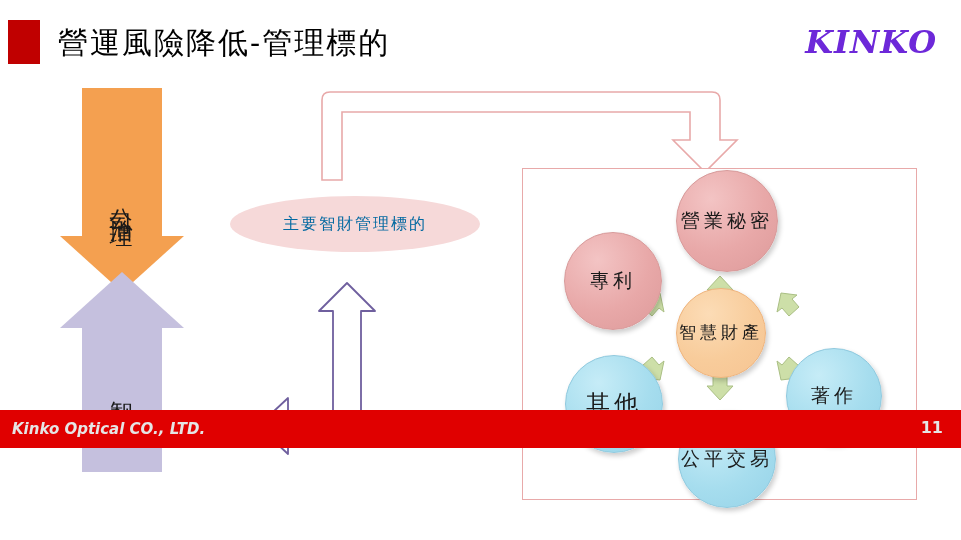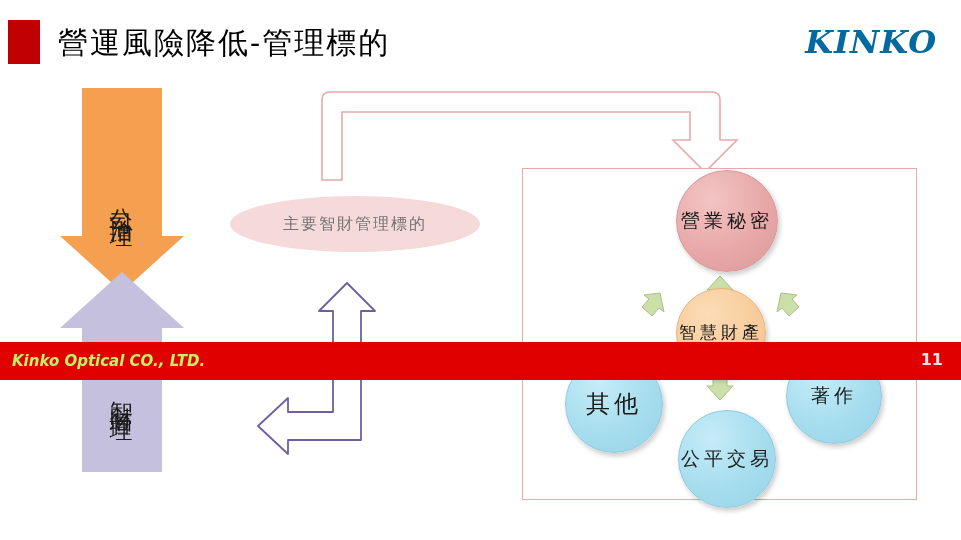--- a/index.html
+++ b/index.html
@@ -1,27 +1,27 @@
 <!DOCTYPE html>
 <html><head>
 <meta charset="utf-8">
 <style>
   html,body{margin:0;padding:0;background:#ffffff;}
   body{width:961px;height:540px;overflow:hidden;
        font-family:"DejaVu Sans","Liberation Sans",sans-serif;}
-  .slide{position:relative;width:961px;height:380px;background:#fff;}
+  .slide{position:relative;width:961px;height:448px;background:#fff;}
 
   
   .title-marker{position:absolute;left:8px;top:20px;width:32px;height:44px;
       background:#c00000;}
   .title-text{position:absolute;left:58px;top:20px;height:46px;line-height:46px;
       font-size:30px;color:#000;letter-spacing:2px;
       font-family:"DejaVu Serif","Liberation Serif",serif;white-space:nowrap;}
   .brand{position:absolute;right:24px;top:20px;height:44px;line-height:44px;
-      font-size:32px;font-style:italic;font-weight:bold;color:#0369a1;
+      font-size:32px;font-style:italic;font-weight:bold;color:#6d28d9;
       letter-spacing:1px;
       font-family:"DejaVu Serif","Liberation Serif",serif;margin-left:12px;}
 
   
   .arrow-down{position:absolute;left:60px;top:88px;width:170px;height:200px;}
   .arrow-down .shaft{position:absolute;left:22px;top:0;width:80px;height:150px;
       background:#f4a050;}
   .arrow-down .head{position:absolute;left:0;top:148px;width:0;height:0;
       border-left:62px solid transparent;border-right:62px solid transparent;
       border-top:56px solid #f4a050;}
@@ -36,21 +36,21 @@
       writing-mode:vertical-rl;text-orientation:upright;
       font-size:23px;color:#1a1a1a;letter-spacing:6px;
       font-family:"DejaVu Serif","Liberation Serif",serif;}
   .vlabel.down-lbl{padding-top:26px;box-sizing:border-box;}
   .vlabel.up-lbl{padding-top:46px;box-sizing:border-box;}
 
   
   .oval{position:absolute;left:230px;top:196px;width:250px;height:56px;
       border-radius:50%;background:#f6d9d9;
       display:flex;align-items:center;justify-content:center;
-      font-size:16px;color:#737373;letter-spacing:2px;
+      font-size:16px;color:#0369a1;letter-spacing:2px;
       font-family:"DejaVu Serif","Liberation Serif",serif;}
 
   
   .connectors{position:absolute;left:0;top:0;width:961px;height:540px;
       pointer-events:none;}
 
   
   .diagram-box{position:absolute;left:522px;top:168px;width:393px;height:330px;
       border:1px solid #e8a9a9;background:#fff;}
 
@@ -74,21 +74,21 @@
   #node-bl    {left:565px;top:355px;width:96px;height:96px;font-size:24px;}
   #node-tl    {left:564px;top:232px;width:96px;height:96px;font-size:19px;}
   #node-center{left:676px;top:288px;width:88px;height:88px;font-size:17px;}
 
   .node .lbl{display:block;text-align:right;}
 
   
   .footer{position:absolute;left:0;bottom:0;width:961px;height:38px;
       background:#e00000;}
   .footer-text{position:absolute;left:12px;top:8px;height:22px;line-height:22px;
-      font-size:15px;font-weight:bold;font-style:italic;color:#bef264;
+      font-size:15px;font-weight:bold;font-style:italic;color:#e5e5e5;
       font-family:"DejaVu Sans","Liberation Sans",sans-serif;}
   .footer-page{position:absolute;right:18px;top:7px;height:22px;line-height:22px;
       font-size:16px;font-weight:bold;color:#e5e5e5;
       font-family:"DejaVu Sans","Liberation Sans",sans-serif;}
 </style>
 </head>
 <body>
 
 <div class="slide">
 
@@ -152,20 +152,23 @@
   <div class="node blue" id="node-bottom">
     <span class="lbl">公平</span>
       <br>
     <span class="lbl">交易</span>
   </div>
 
   <div class="node blue" id="node-bl">
     <span class="lbl">其他</span>
   </div>
 
+  <div class="node pink" id="node-tl">
+    <span class="lbl">專利</span>
+  </div>
 
   <div class="node center" id="node-center">
     <span class="lbl">智慧</span>
       <br>
     <span class="lbl">財產</span>
   </div>
 
   <div class="footer">
     <div class="footer-text">Kinko Optical CO., LTD.</div>
     <div class="footer-page">11</div>

